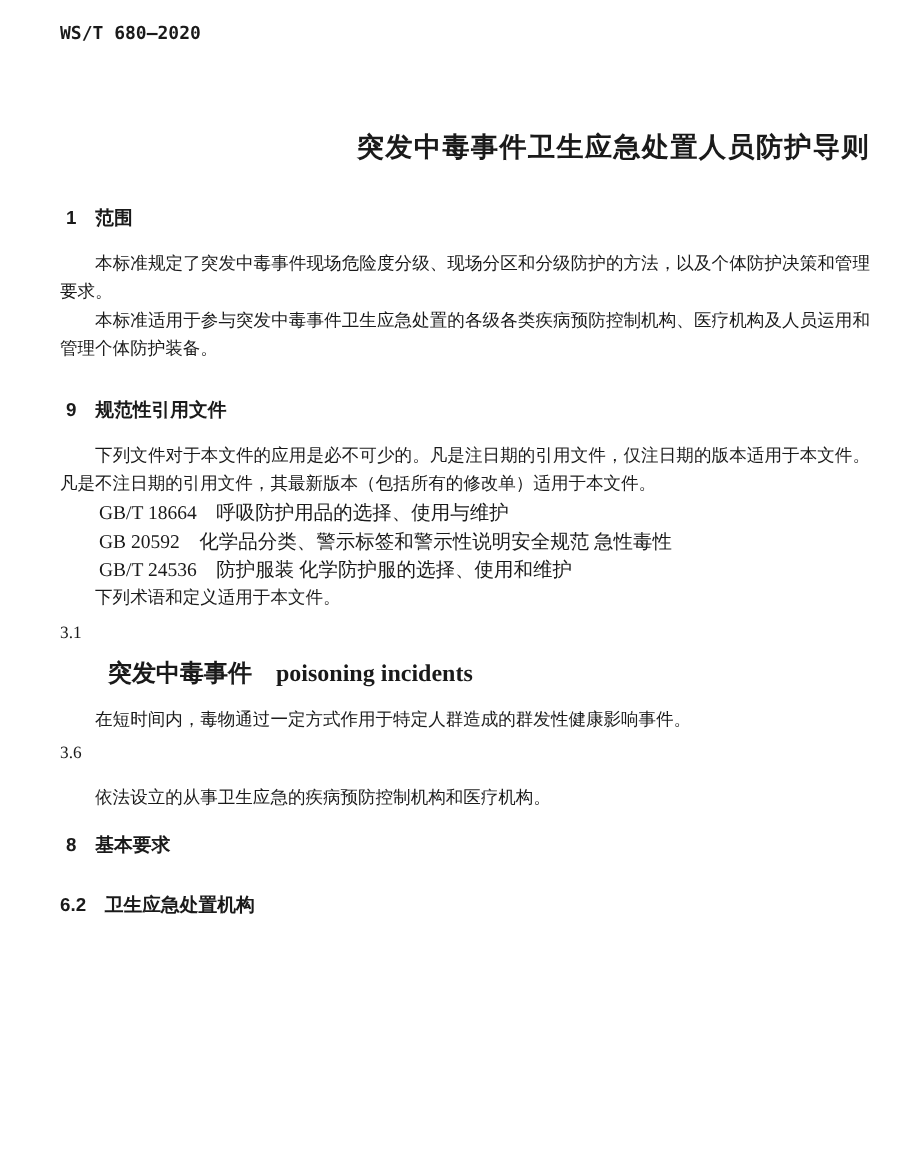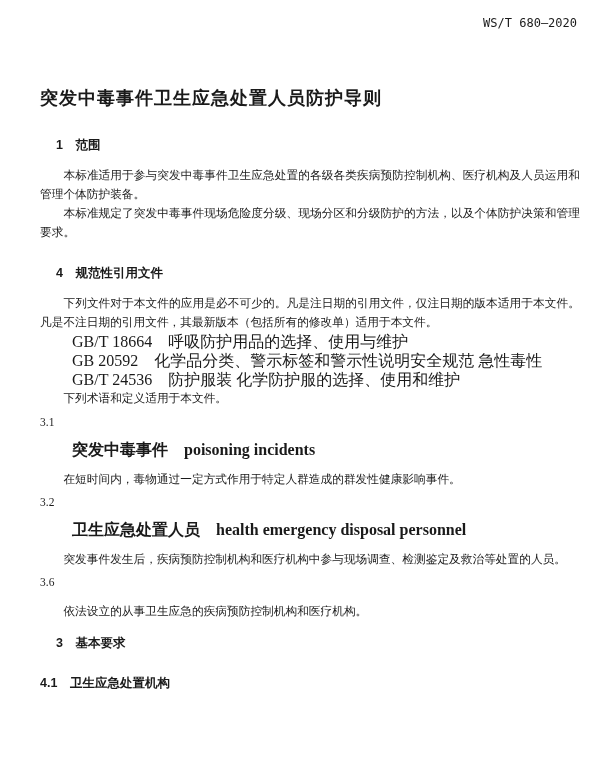--- a/index.html
+++ b/index.html
@@ -12,41 +12,41 @@
     width: 609px;
     height: 780px;
     box-sizing: border-box;
     padding: 14px 29px 0 40px;
     background: #ffffff;
     color: #1a1a1a;
     font-family: "Liberation Serif", "DejaVu Serif", serif;
     overflow: hidden;
   }
   .doc-header {
-    text-align: right;
     padding-right: 3px;
     height: 16px;
     line-height: 16px;
+    font-weight: bold;
   }
   .std-no {
     font-family: "DejaVu Sans Mono", monospace;
     font-size: 12px;
     color: #1a1a1a;
   }
   .doc-title {
     margin: 58px 0 30px 0;
-    text-align: left;
+    text-align: right;
     font-family: Liberation Serif, serif;
     font-weight: bold;
     font-size: 18px;
     line-height: 20px;
     letter-spacing: 1px;
   }
   .sec-heading {
-    margin: 24px 0 14px 16px;
+    margin: 24px 0 14px 4px;
     font-family: "Liberation Sans", "DejaVu Sans", sans-serif;
     font-weight: bold;
     font-size: 12.5px;
     line-height: 14px;
   }
   .sec-heading.tight-top { margin-top: 15px; }
   .sub-heading {
     margin: 26px 0 0 0;
     font-family: "Liberation Sans", "DejaVu Sans", sans-serif;
     font-weight: bold;
@@ -57,21 +57,21 @@
     margin: 0;
     font-size: 11.7px;
     line-height: 19px;
     text-indent: 2em;
     text-align: justify;
   }
   .refs { margin: 0; }
   p.ref {
     margin: 0;
     padding-left: 2em;
-    font-size: 16px;
+    font-size: 13px;
     line-height: 19px;
     text-align: left;
   }
   .clause-number {
     margin-top: 6px;
     font-family: Liberation Serif, serif;
     font-size: 11.5px;
     line-height: 16px;
   }
   .clause-number.gap5 { margin-top: 5px; }
@@ -97,53 +97,48 @@
 <div class="page">
 
   <div class="doc-header">
     <span class="std-no">WS/T 680—2020</span>
   </div>
 
   <h1 class="doc-title">突发中毒事件卫生应急处置人员防护导则</h1>
 
   <section>
     <h2 class="sec-heading">1　范围</h2>
+    <p class="body">本标准规定了突发中毒事件现场危险度分级、现场分区和分级防护的方法，以及个体防护决策和管理要求。</p>
     <p class="body">本标准适用于参与突发中毒事件卫生应急处置的各级各类疾病预防控制机构、医疗机构及人员运用和管理个体防护装备。</p>
-    <p class="body">本标准规定了突发中毒事件现场危险度分级、现场分区和分级防护的方法，以及个体防护决策和管理要求。</p>
   </section>
 
   <section>
-    <h2 class="sec-heading">4　规范性引用文件</h2>
+    <h2 class="sec-heading">9　规范性引用文件</h2>
     <p class="body">下列文件对于本文件的应用是必不可少的。凡是注日期的引用文件，仅注日期的版本适用于本文件。凡是不注日期的引用文件，其最新版本（包括所有的修改单）适用于本文件。</p>
     <div class="refs">
       <p class="ref">GB/T 18664　呼吸防护用品的选择、使用与维护</p>
       <p class="ref">GB 20592　化学品分类、警示标签和警示性说明安全规范 急性毒性</p>
       <p class="ref">GB/T 24536　防护服装 化学防护服的选择、使用和维护</p>
     </div>
   </section>
 
   <section>
     <p class="body">下列术语和定义适用于本文件。</p>
 
     <div class="term-item">
       <div class="clause-number">3.1</div>
       <div class="term-line">突发中毒事件　poisoning incidents</div>
       <p class="definition">在短时间内，毒物通过一定方式作用于特定人群造成的群发性健康影响事件。</p>
     </div>
 
-    <div class="term-item">
-      <div class="clause-number gap5">3.2</div>
-      <div class="term-line">卫生应急处置人员　health emergency disposal personnel</div>
-      <p class="definition">突发事件发生后，疾病预防控制机构和医疗机构中参与现场调查、检测鉴定及救治等处置的人员。</p>
-    </div>
 
     <div class="term-item">
       <div class="clause-number gap5">3.6</div>
       <p class="definition">依法设立的从事卫生应急的疾病预防控制机构和医疗机构。</p>
     </div>
   </section>
 
   <section>
-    <h2 class="sec-heading tight-top">3　基本要求</h2>
-    <h3 class="sub-heading">4.1　卫生应急处置机构</h3>
+    <h2 class="sec-heading tight-top">8　基本要求</h2>
+    <h3 class="sub-heading">6.2　卫生应急处置机构</h3>
   </section>
 
 </div>
 
 </body></html>

